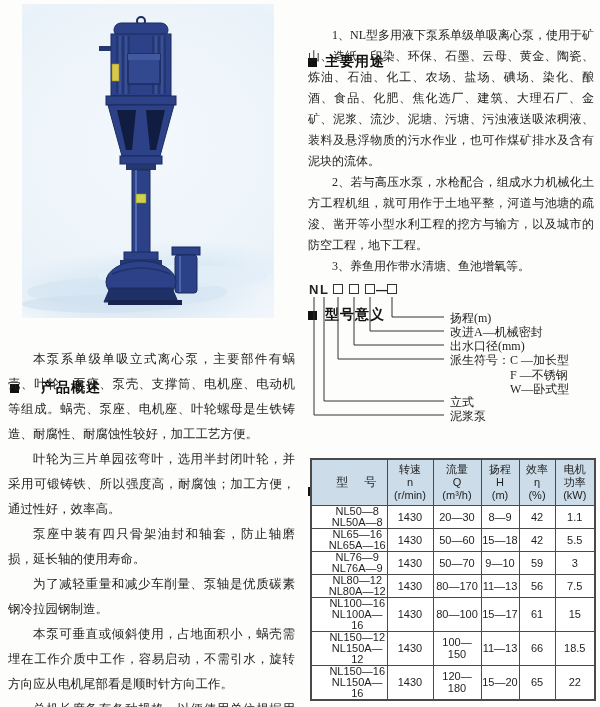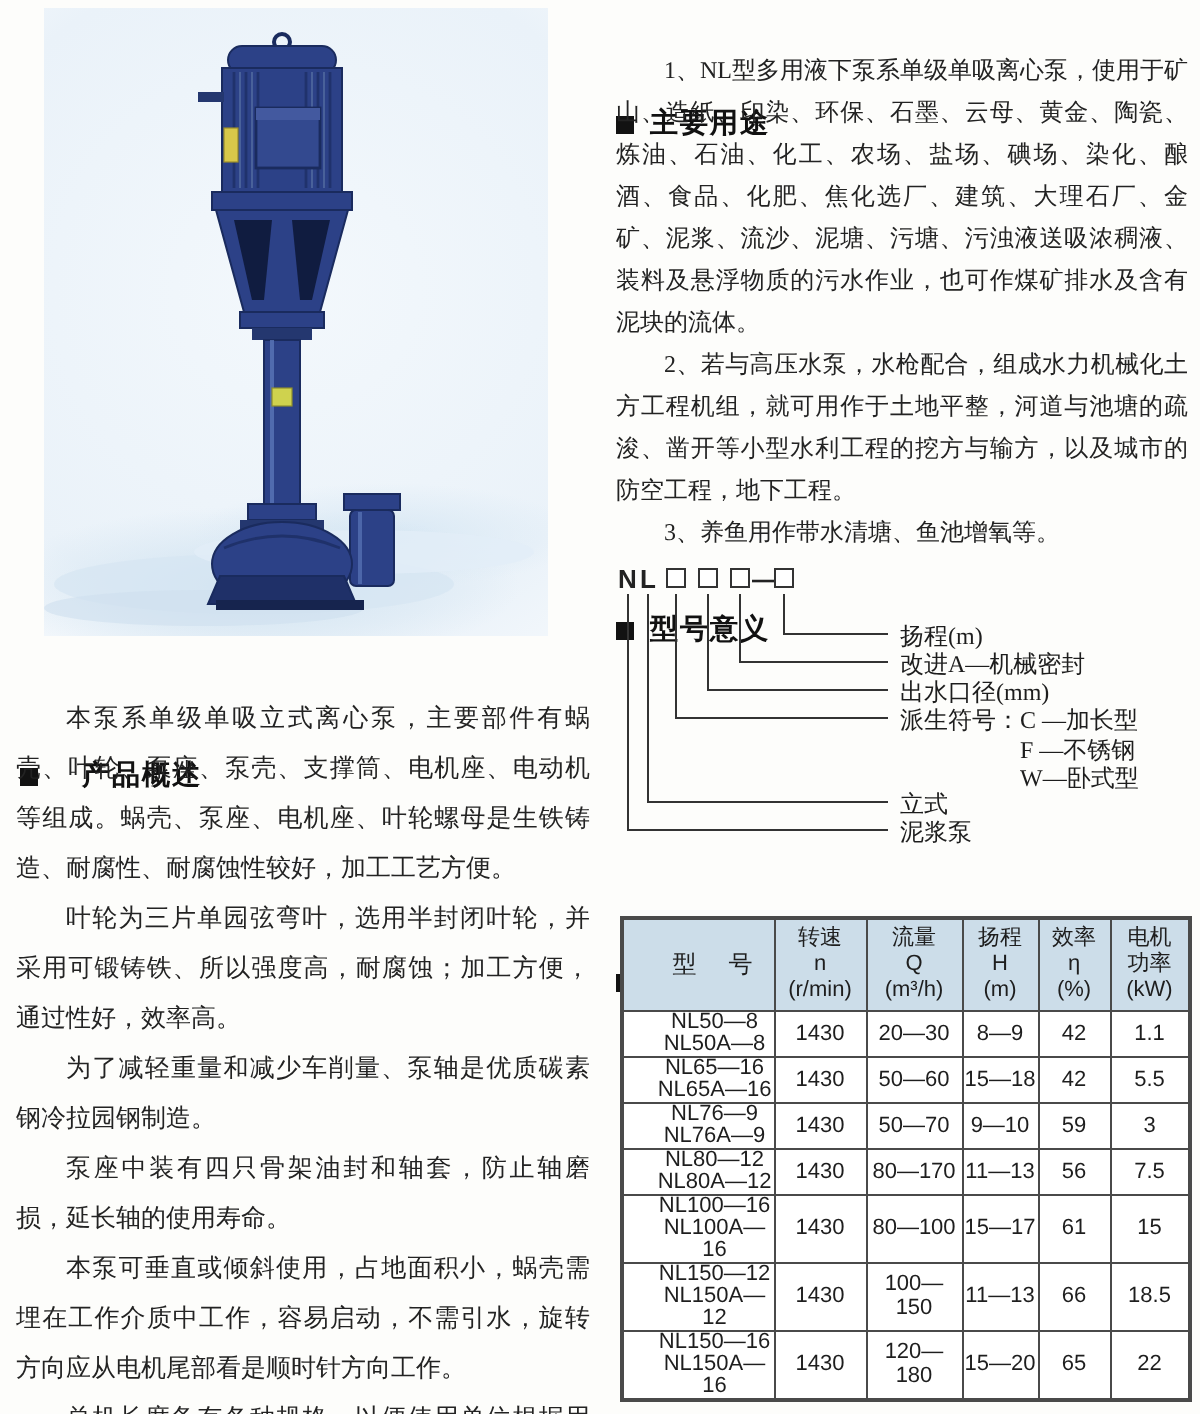--- a/index.html
+++ b/index.html
@@ -143,22 +143,22 @@
 </div>
 
 <div class="col-left">
   <div class="abs sec-title" style="left:10px; top:334px;gap:22px;">
     <span class="bullet"></span>
     <span>产品概述</span>
   </div>
   <div class="abs" style="left:8px; top:347px; width:287px;">
     <p class="para">本泵系单级单吸立式离心泵，主要部件有蜗壳、叶轮、泵座、泵壳、支撑筒、电机座、电动机等组成。蜗壳、泵座、电机座、叶轮螺母是生铁铸造、耐腐性、耐腐蚀性较好，加工工艺方便。</p>
     <p class="para">叶轮为三片单园弦弯叶，选用半封闭叶轮，并采用可锻铸铁、所以强度高，耐腐蚀；加工方便，通过性好，效率高。</p>
+    <p class="para">泵座中装有四只骨架油封和轴套，防止轴磨损，延长轴的使用寿命。</p>
     <p class="para">为了减轻重量和减少车削量、泵轴是优质碳素钢冷拉园钢制造。</p>
-    <p class="para">泵座中装有四只骨架油封和轴套，防止轴磨损，延长轴的使用寿命。</p>
     <p class="para">本泵可垂直或倾斜使用，占地面积小，蜗壳需埋在工作介质中工作，容易启动，不需引水，旋转方向应从电机尾部看是顺时针方向工作。</p>
     <p class="para">总机长度备有各种规格，以便使用单位根据用途因地制宜地选用。</p>
   </div>
 </div>
 
 <div class="col-right">
   <div class="abs sec-title" style="left:308px; top:8px;">
     <span class="bullet"></span>
     <span>主要用途</span>
   </div>

